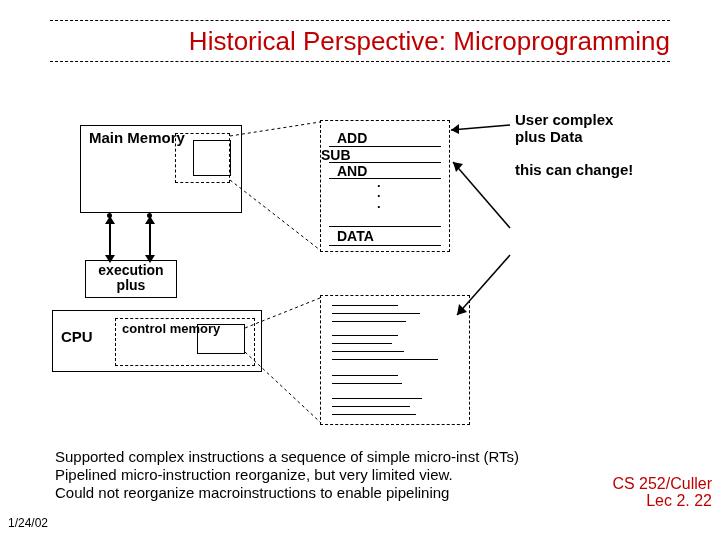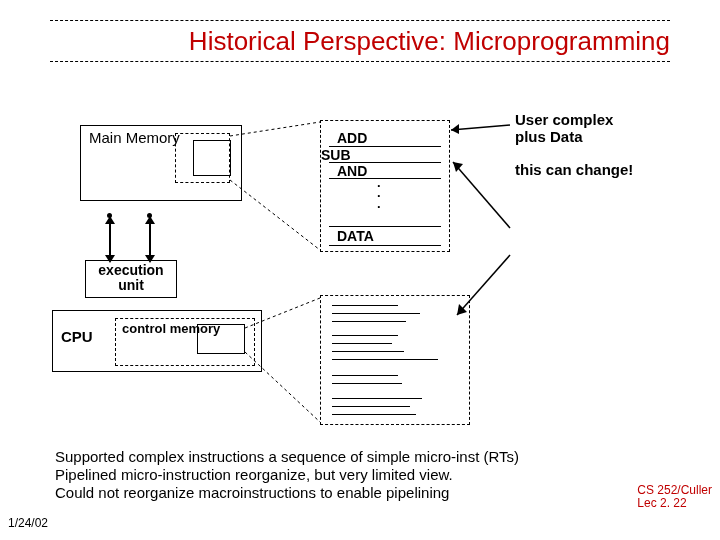--- a/index.html
+++ b/index.html
@@ -34,24 +34,24 @@
   }
   .box {
     position: absolute;
     border: 1px solid #000;
     box-sizing: border-box;
   }
   .cpu-box {
     left: 7px; top: 210px; width: 210px; height: 62px;
   }
   .main-mem {
-    left: 35px; top: 25px; width: 162px; height: 76px;
+    left: 35px; top: 25px; width: 162px; height: 88px;
     padding: 4px 8px;
     font-family: Arial, sans-serif;
-    font-weight: normal;
+    font-weight: bold;
     font-size: 15px;
     line-height: 1.1;
   }
   .mm-inner {
     left: 130px; top: 33px; width: 55px; height: 50px;
     border-style: dashed;
   }
   .mm-inner2 {
     left: 148px; top: 40px; width: 38px; height: 36px;
   }
@@ -144,22 +144,22 @@
     bottom: 10px;
     left: 8px;
     font-family: Arial, sans-serif;
     font-size: 12px;
   }
   .footer-lec {
     position: absolute;
     bottom: 30px;
     right: 8px;
     font-family: Arial, sans-serif;
-    font-size: 12px;
-    text-align: left;
+    font-size: 16px;
+    text-align: right;
     color: #c00000;
     line-height: 1.1;
   }
   .circle-dot {
     position: absolute;
     width: 5px; height: 5px;
     background: #000;
     border-radius: 50%;
   }
 </style>
@@ -182,21 +182,21 @@
   <div class="arrow-line" style="left:64px; top:115px; width:2px; height:45px"></div>
   <div class="arrowhead" style="left:60px; top:155px; border-left:5px solid transparent; border-right:5px solid transparent; border-top:8px solid #000"></div>
   <div class="arrowhead" style="left:60px; top:116px; border-left:5px solid transparent; border-right:5px solid transparent; border-bottom:8px solid #000"></div>
 
   <div class="circle-dot" style="left:102px; top:113px"></div>
   <div class="arrow-line" style="left:104px; top:115px; width:2px; height:45px"></div>
   <div class="arrowhead" style="left:100px; top:155px; border-left:5px solid transparent; border-right:5px solid transparent; border-top:8px solid #000"></div>
   <div class="arrowhead" style="left:100px; top:116px; border-left:5px solid transparent; border-right:5px solid transparent; border-bottom:8px solid #000"></div>
 
   <div class="box exec-unit">
-    <span>execution unit</span>
+    <span>execution plus</span>
   </div>
 
   <div class="box cpu-box"></div>
   <div class="cpu-lbl">CPU</div>
   <div class="box ctrl-mem">
     <span>control memory</span>
   </div>
   <div class="box ctrl-inner"></div>
 
   <svg style="position:absolute; left:0; top:0; width:620px; height:340px; pointer-events:none">

